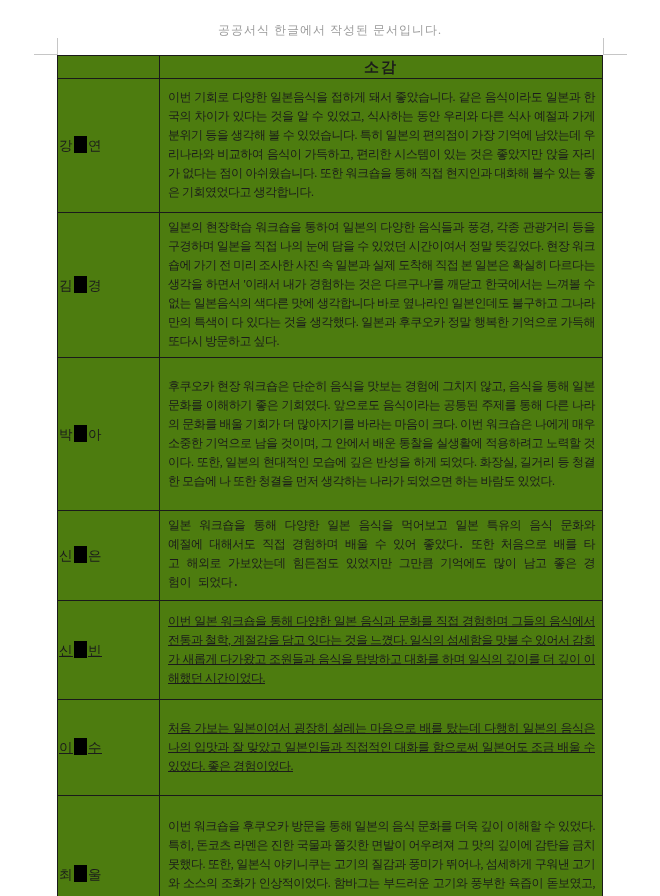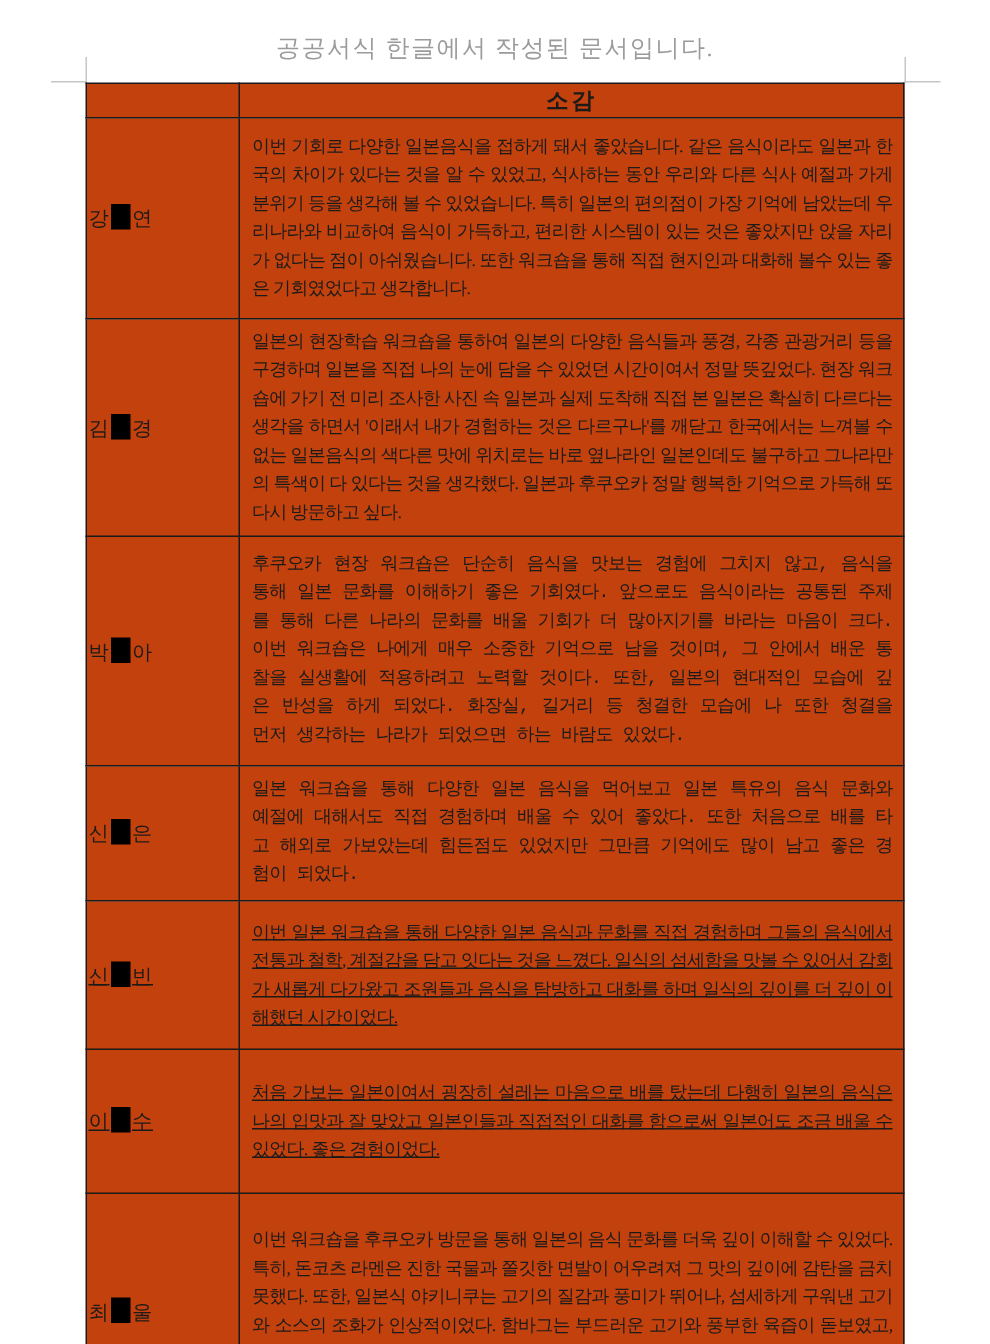--- a/index.html
+++ b/index.html
@@ -14,21 +14,21 @@
     overflow: hidden;
     font-family: "Liberation Serif", "DejaVu Serif", serif;
     color: #1b1b1b;
   }
   .watermark {
     position: absolute;
     top: 22px;
     left: 0;
     width: 100%;
     text-align: center;
-    font-size: 16px;
+    font-size: 12px;
     letter-spacing: 1px;
     color: #9b9b9b;
   }
   .corner-mark {
     position: absolute;
     top: 38px;
     width: 23px;
     height: 16px;
   }
   .corner-mark.left {
@@ -46,21 +46,21 @@
     left: 57px;
     top: 55px;
     width: 545px;
     border-collapse: collapse;
     table-layout: fixed;
   }
   table.feedback col.c-name { width: 102px; }
   table.feedback col.c-text { width: 443px; }
   table.feedback td, table.feedback th {
     border: 1.6px solid #1a1a1a;
-    background: #c2410c;
+    background: #4d7c0f;
   }
   tr.head-row { height: 23px; }
   tr.head-row th.head-title {
     font-size: 15px;
     font-weight: bold;
     text-align: center;
     vertical-align: middle;
     letter-spacing: 2px;
     padding: 0;
   }
@@ -83,21 +83,21 @@
     vertical-align: middle;
     padding: 5px 7px 6px 8px;
     font-size: 12px;
     line-height: 19px;
     letter-spacing: -0.5px;
     text-align: justify;
     word-break: break-all;
   }
   tbody tr:nth-child(1) td { height: 122px; margin-top: 30px; }
   tbody tr:nth-child(2) td { height: 132px; }
-  tbody tr:nth-child(3) td { height: 141px; font-family: Liberation Mono, monospace; }
+  tbody tr:nth-child(3) td { height: 141px; }
   tbody tr:nth-child(4) td { height: 78px; font-family: Liberation Mono, monospace;  }
   tbody tr:nth-child(5) td { height: 87px; text-decoration: underline;  }
   tbody tr:nth-child(6) td { height: 84px; text-decoration: underline;  }
   tbody tr:nth-child(7) td { height: 146px; }
 </style>
 </head>
 <body>
 
 <div class="watermark">공공서식 한글에서 작성된 문서입니다.</div>
 
@@ -123,21 +123,21 @@
     <td class="text-cell">
       <span>이번 기회로 다양한 일본음식을 접하게 돼서 좋았습니다. 같은 음식이라도 일본과 한국의 차이가 있다는 것을 알 수 있었고, 식사하는 동안 우리와 다른 식사 예절과 가게 분위기 등을 생각해 볼 수 있었습니다. 특히 일본의 편의점이 가장 기억에 남았는데 우리나라와 비교하여 음식이 가득하고, 편리한 시스템이 있는 것은 좋았지만 앉을 자리가 없다는 점이 아쉬웠습니다. 또한 워크숍을 통해 직접 현지인과 대화해 볼수 있는 좋은 기회였었다고 생각합니다.</span>
     </td>
   </tr>
 
   <tr>
     <td class="name-cell">
       <span>김</span><span class="redaction-box"></span><span>경</span>
     </td>
     <td class="text-cell">
-      <span>일본의 현장학습 워크숍을 통하여 일본의 다양한 음식들과 풍경, 각종 관광거리 등을 구경하며 일본을 직접 나의 눈에 담을 수 있었던 시간이여서 정말 뜻깊었다. 현장 워크숍에 가기 전 미리 조사한 사진 속 일본과 실제 도착해 직접 본 일본은 확실히 다르다는 생각을 하면서 '이래서 내가 경험하는 것은 다르구나'를 깨닫고 한국에서는 느껴볼 수 없는 일본음식의 색다른 맛에 위치로는 바로 옆나라인 일본인데도 불구하고 그나라만의 특색이 다 있다는 것을 생각했다. 일본과 후쿠오카 정말 행복한 기억으로 가득해 또다시 방문하고 싶다.</span>
+      <span>일본의 현장학습 워크숍을 통하여 일본의 다양한 음식들과 풍경, 각종 관광거리 등을 구경하며 일본을 직접 나의 눈에 담을 수 있었던 시간이여서 정말 뜻깊었다. 현장 워크숍에 가기 전 미리 조사한 사진 속 일본과 실제 도착해 직접 본 일본은 확실히 다르다는 생각을 하면서 '이래서 내가 경험하는 것은 다르구나'를 깨닫고 한국에서는 느껴볼 수 없는 일본음식의 색다른 맛에 생각합니다 바로 옆나라인 일본인데도 불구하고 그나라만의 특색이 다 있다는 것을 생각했다. 일본과 후쿠오카 정말 행복한 기억으로 가득해 또다시 방문하고 싶다.</span>
     </td>
   </tr>
 
   <tr>
     <td class="name-cell">
       <span>박</span><span class="redaction-box"></span><span>아</span>
     </td>
     <td class="text-cell">
       <span>후쿠오카 현장 워크숍은 단순히 음식을 맛보는 경험에 그치지 않고, 음식을 통해 일본 문화를 이해하기 좋은 기회였다. 앞으로도 음식이라는 공통된 주제를 통해 다른 나라의 문화를 배울 기회가 더 많아지기를 바라는 마음이 크다. 이번 워크숍은 나에게 매우 소중한 기억으로 남을 것이며, 그 안에서 배운 통찰을 실생활에 적용하려고 노력할 것이다. 또한, 일본의 현대적인 모습에 깊은 반성을 하게 되었다. 화장실, 길거리 등 청결한 모습에 나 또한 청결을 먼저 생각하는 나라가 되었으면 하는 바람도 있었다.</span>
     </td>

